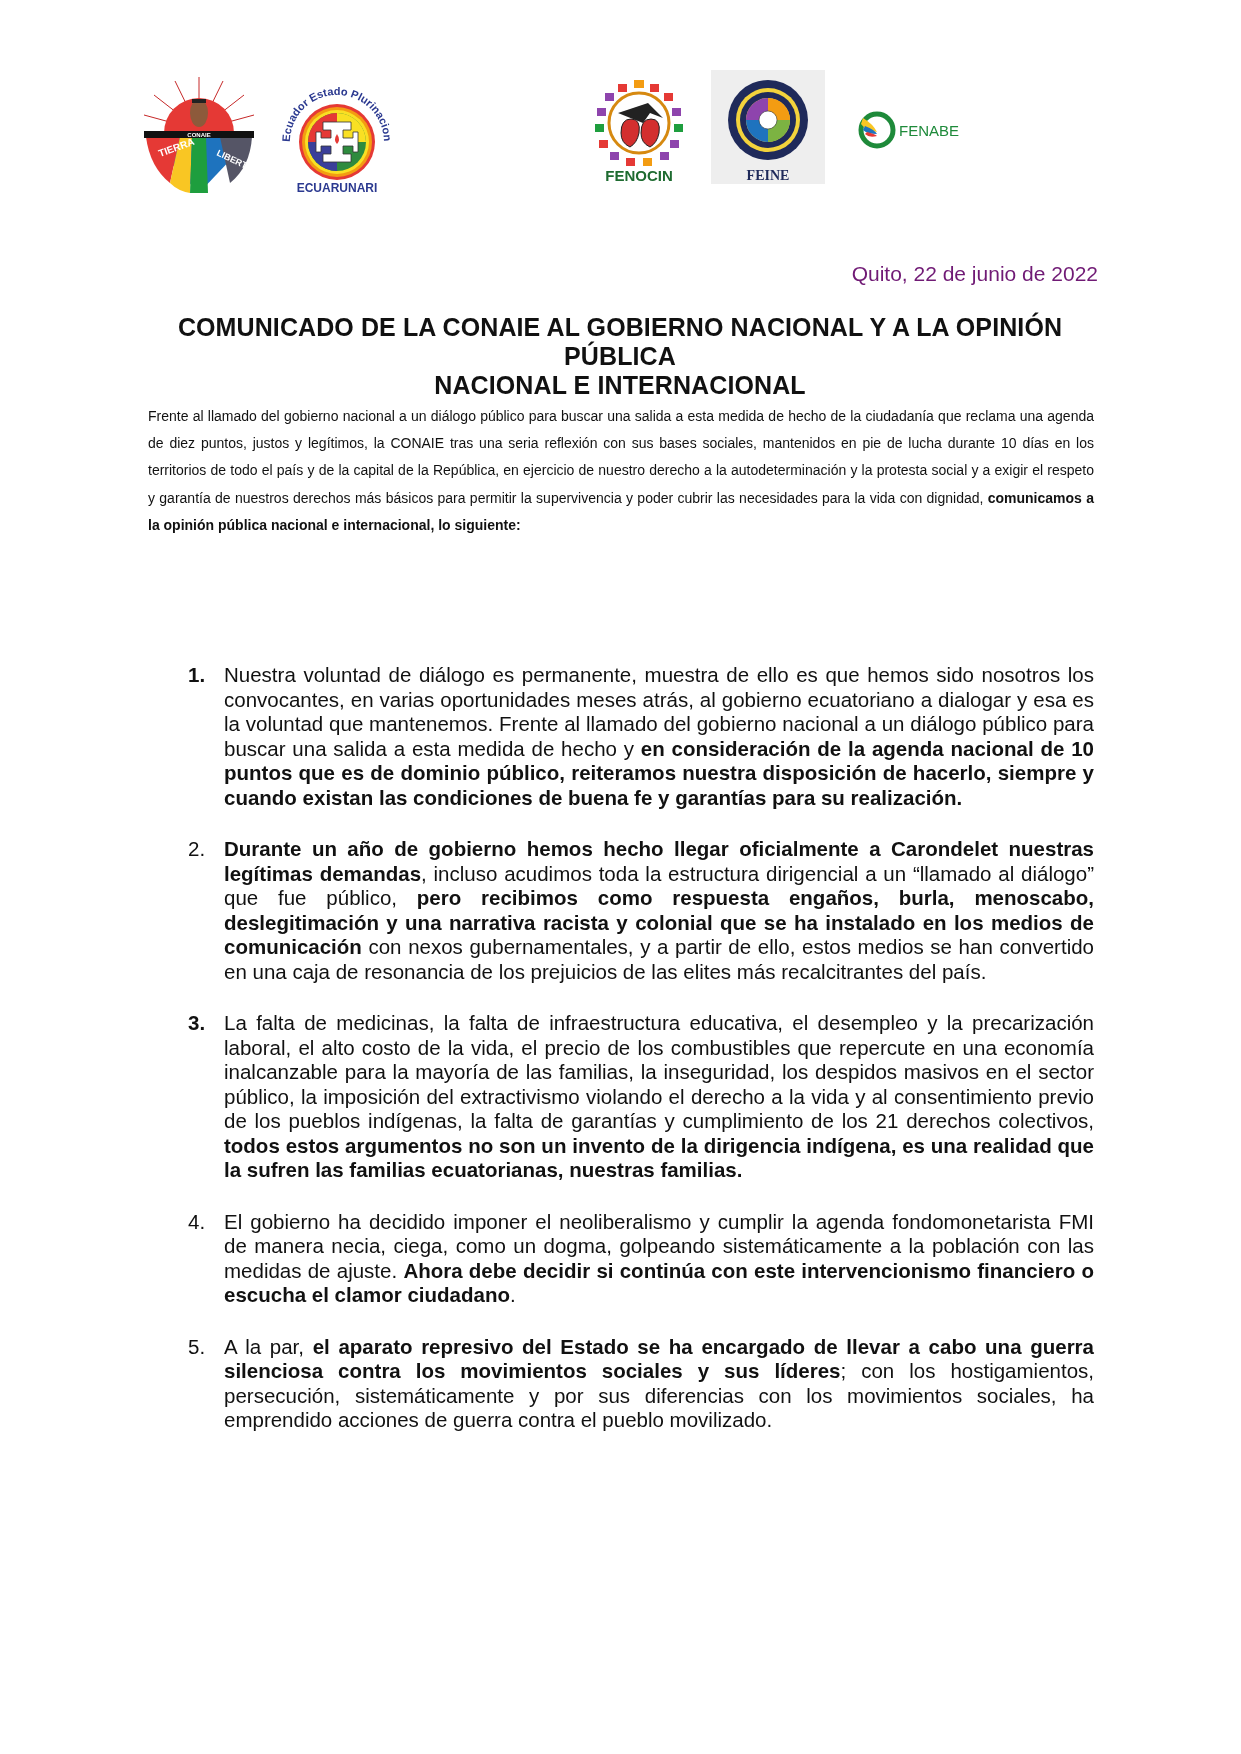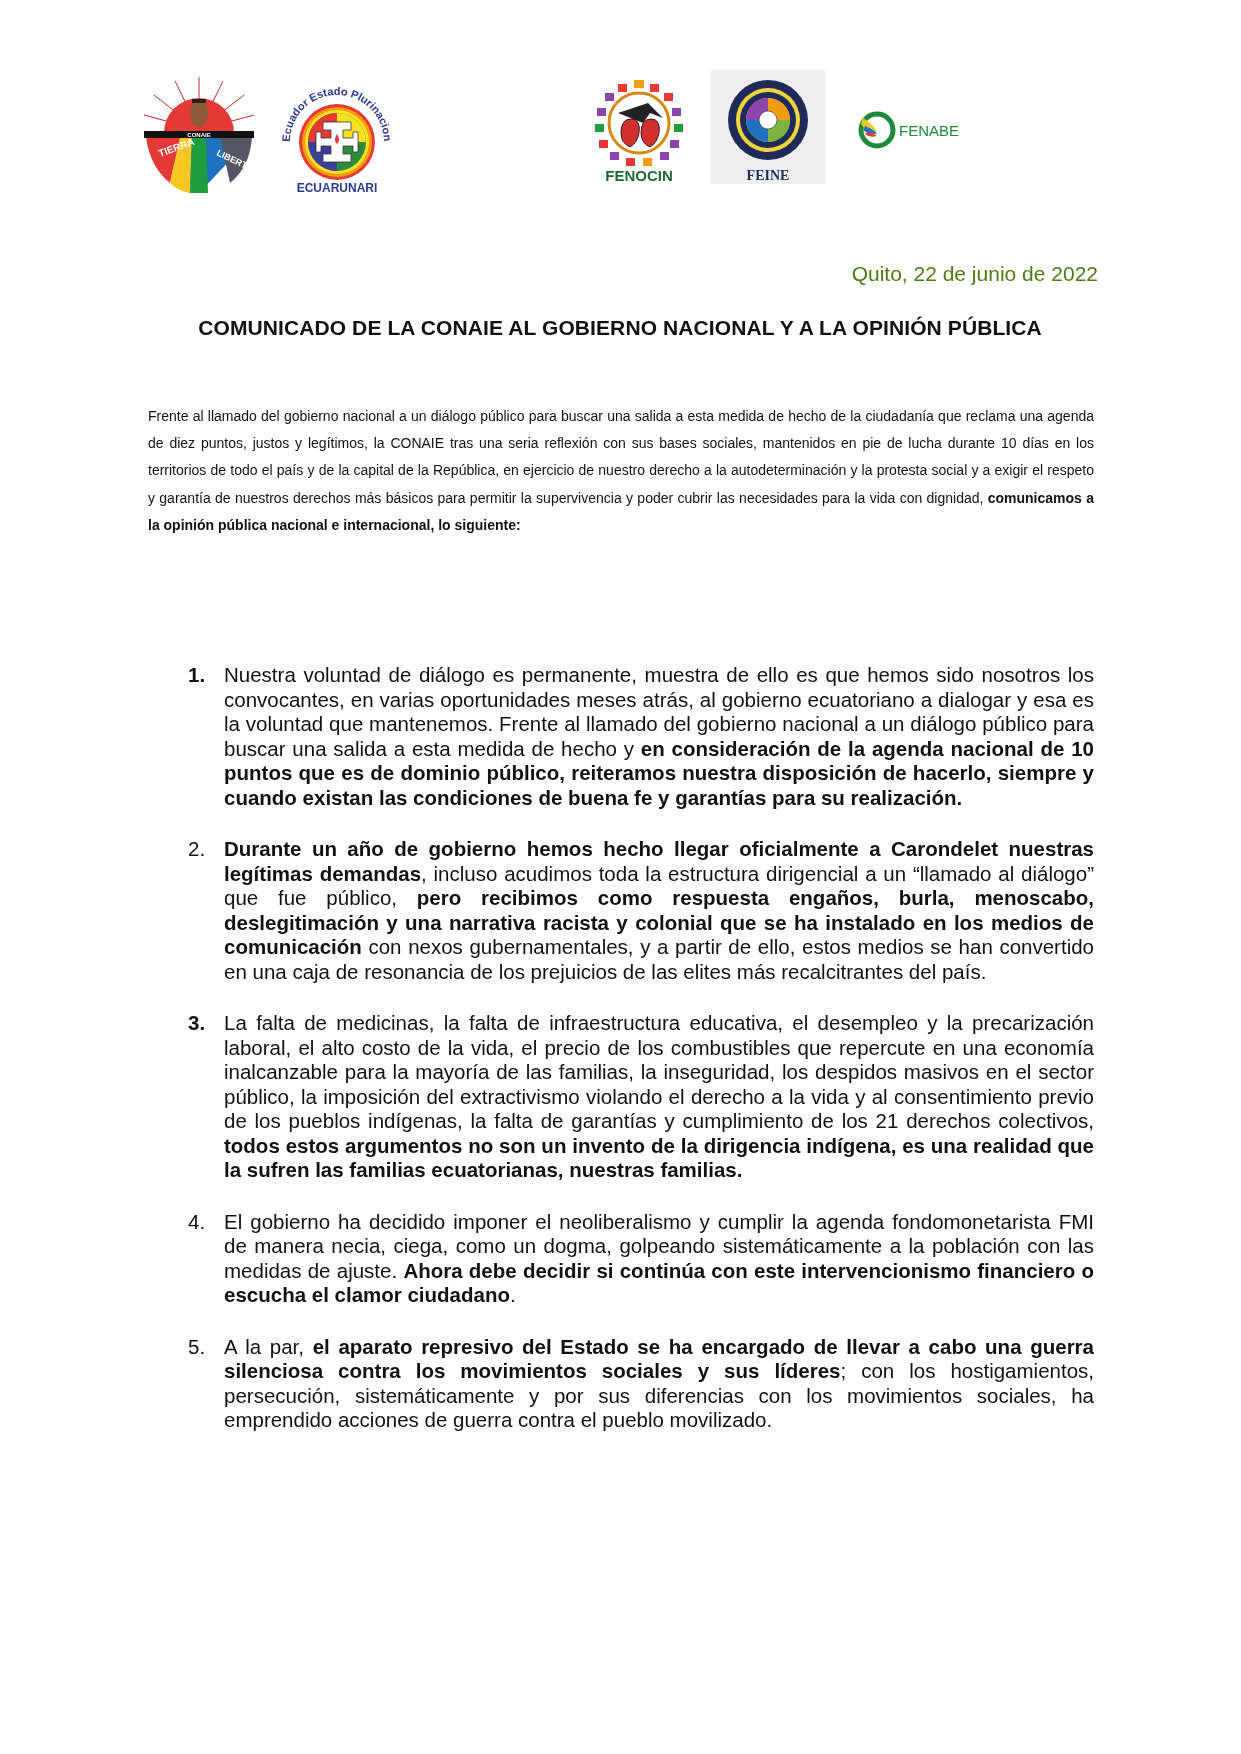--- a/index.html
+++ b/index.html
@@ -1,23 +1,23 @@
 <!DOCTYPE html>
 <html><head>
 <meta charset="utf-8">
 <style>
   html, body { margin: 0; padding: 0; background: #ffffff; }
   body { width: 1241px; height: 1754px; position: relative; overflow: hidden;
          font-family: "Liberation Sans", sans-serif; color: #111; }
   .logos { position: absolute; top: 70px; left: 140px; width: 960px; height: 140px; }
   .logo { position: absolute; }
   .logo svg { display: block; }
-  .date { position: absolute; top: 262px; right: 143px; font-size: 21px; color:#4d7c0f; }
+  .date { position: absolute; top: 262px; right: 143px; font-size: 21px; color:#701a75; }
   .title { position: absolute; top: 313px; left: 150px; width: 940px; text-align: center;
-           font-weight: bold; font-size: 21px; line-height: 29px; letter-spacing: 0.1px; }
+           font-weight: bold; font-size: 25px; line-height: 29px; letter-spacing: 0.1px; }
   .intro { position: absolute; top: 403px; left: 148px; width: 946px; font-size: 14px;
            line-height: 27.2px; text-align: justify; }
   ol.items { position: absolute; top: 663px; left: 148px; width: 946px; margin: 0; padding: 0; list-style: none; }
   ol.items li { position: relative; padding-left: 76px; font-size: 20.5px; line-height: 24.5px;
                 text-align: justify; margin-bottom: 27px; }
   ol.items li .num { position: absolute; left: 40px; top: 0; }
   ol.items li .num.b { font-weight: bold; }
   b { font-weight: bold; }
 </style>
 </head>
@@ -121,20 +121,21 @@
       <path d="M10,26 q8,2 10,4 q-8,2 -12,-2z" fill="#e53935"></path>
       <text x="42" y="30" font-size="15" fill="#1e8a3a" font-family="Liberation Sans, sans-serif">FENABE</text>
     </svg>
   </div>
 </div>
 
 <div class="date">Quito, 22 de junio de 2022</div>
 
 <div class="title">
   <div>COMUNICADO DE LA CONAIE AL GOBIERNO NACIONAL Y A LA OPINIÓN PÚBLICA</div>
+  <div>NACIONAL E INTERNACIONAL</div>
 </div>
 
 <div class="intro"><span>Frente al llamado del gobierno nacional a un diálogo público para buscar una salida a esta medida de hecho de la ciudadanía que reclama una agenda de diez puntos, justos y legítimos, la CONAIE tras una seria reflexión con sus bases sociales, mantenidos en pie de lucha durante 10 días en los territorios de todo el país y de la capital de la República, en ejercicio de nuestro derecho a la autodeterminación y la protesta social y a exigir el respeto y garantía de nuestros derechos más básicos para permitir la supervivencia y poder cubrir las necesidades para la vida con dignidad, </span><b>comunicamos a la opinión pública nacional e internacional, lo siguiente:</b></div>
 
 <ol class="items" id="items">
     <li><span class="num b">1.</span><span>Nuestra voluntad de diálogo es permanente, muestra de ello es que hemos sido nosotros los convocantes, en varias oportunidades meses atrás, al gobierno ecuatoriano a dialogar y esa es la voluntad que mantenemos.  Frente al llamado del gobierno nacional a un diálogo público para buscar una salida a esta medida de hecho y </span><b>en consideración de la agenda nacional de 10 puntos que es de dominio público, reiteramos nuestra disposición de hacerlo, siempre y cuando existan las condiciones de buena fe y garantías para su realización.</b></li>
     <li><span class="num">2.</span><b>Durante  un año de gobierno hemos hecho llegar oficialmente a Carondelet nuestras legítimas demandas</b><span>, incluso acudimos toda la estructura dirigencial a un “llamado al diálogo” que fue público, </span><b>pero recibimos como respuesta engaños, burla, menoscabo, deslegitimación y una narrativa racista y colonial que se ha instalado en los medios de comunicación</b><span> con nexos gubernamentales, y a partir de ello, estos medios se han convertido en una caja de resonancia de los prejuicios de las elites más recalcitrantes del país.</span></li>
     <li><span class="num b">3.</span><span>La falta de medicinas, la falta de infraestructura educativa, el desempleo y la precarización laboral, el alto costo de la vida, el precio de los combustibles que repercute en una economía inalcanzable para la mayoría de las familias, la inseguridad, los despidos masivos en el sector público, la imposición del extractivismo violando el derecho a la vida y al consentimiento previo de los pueblos indígenas, la falta de garantías y cumplimiento de los 21 derechos colectivos, </span><b>todos estos argumentos no son un invento de la dirigencia indígena, es una realidad que la sufren las familias ecuatorianas, nuestras familias.</b></li>
     <li><span class="num">4.</span><span>El gobierno ha decidido imponer el neoliberalismo y cumplir la agenda fondomonetarista FMI de manera necia, ciega, como un dogma, golpeando sistemáticamente a la población con las medidas de ajuste. </span><b>Ahora debe decidir si continúa con este intervencionismo financiero o escucha el clamor ciudadano</b><span>.</span></li>
     <li><span class="num">5.</span><span>A la par, </span><b>el aparato represivo del Estado se ha encargado de llevar a cabo una guerra silenciosa contra los movimientos sociales y sus líderes</b><span>; con los hostigamientos, persecución, sistemáticamente y por sus diferencias con los movimientos sociales, ha emprendido acciones de guerra contra el pueblo movilizado.</span></li>

